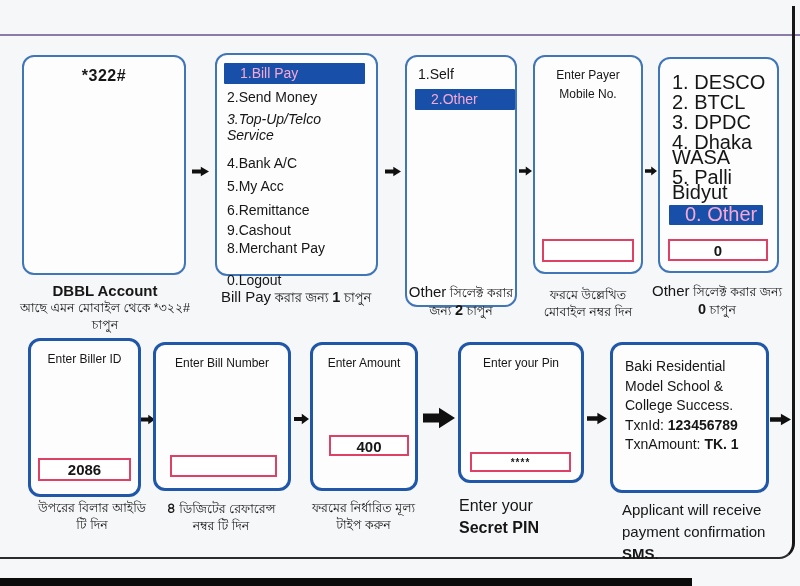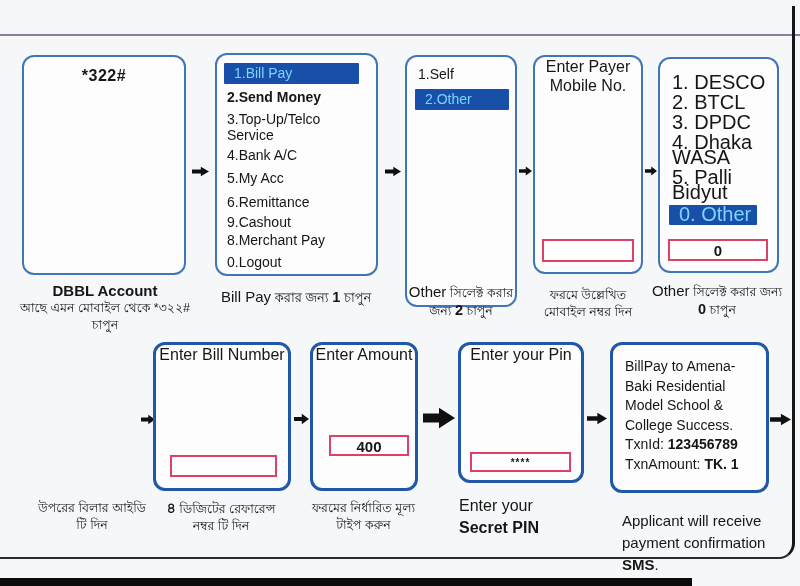--- a/index.html
+++ b/index.html
@@ -26,33 +26,33 @@
   .s3{left:405px;top:55px;width:112px;height:252px;}
   .s4{left:533px;top:55px;width:110px;height:219px;}
   .s5{left:658px;top:57px;width:121px;height:216px;}
   .b1{left:28px;top:338px;width:113px;height:159px;border-color:#2a63ae;}
   .b2{left:153px;top:342px;width:138px;height:149px;}
   .b3{left:310px;top:342px;width:108px;height:149px;}
   .b4{left:458px;top:342px;width:126px;height:141px;}
   .b5{left:610px;top:342px;width:159px;height:151px;}
 
   .dial{padding-top:10px;text-align:center;font-size:16px;font-weight:700;letter-spacing:.5px;}
-  .scr-title{text-align:center;font-size:16px;line-height:19px;}
+  .scr-title{padding-top:9px;text-align:center;font-size:12px;line-height:19px;}
 
   .menu{padding:8px 6px 0 10px;font-size:14px;}
   .mi{line-height:16px;margin-bottom:6px;}
   .menu2 .mi:nth-child(1){margin-bottom:5px;}
-  .menu2 .mi:nth-child(2){margin-bottom:6px;font-weight:bold;}
-  .menu2 .mi:nth-child(3){margin-bottom:4px;width:118px;}
+  .menu2 .mi:nth-child(2){margin-bottom:6px;}
+  .menu2 .mi:nth-child(3){margin-bottom:12px;width:118px;font-style:italic;}
   .menu2 .mi:nth-child(4){margin-bottom:7px;}
   .menu2 .mi:nth-child(5){margin-bottom:8px;}
   .menu2 .mi:nth-child(6){margin-bottom:4px;}
   .menu2 .mi:nth-child(7){margin-bottom:2px;}
-  .menu2 .mi:nth-child(8){margin-bottom:6px;}
-  .hl{background:#184fa8;color:#7dd3fc;padding:2px 0 3px 10px;margin-left:-3px;border-radius:1px;}
+  .menu2 .mi:nth-child(8){margin-bottom:16px;}
+  .hl{background:#184fa8;color:#f9a8d4;padding:2px 0 3px 16px;margin-left:-3px;border-radius:1px;}
   .hl-w128{width:125px;}
   .hl-w88{width:84px;}
   .hl-w82{width:78px;}
   .menu3{padding:9px 6px 0 11px;}
   .menu3 .mi{margin-bottom:7px;}
   .menu5{padding:16px 4px 0 12px;font-size:20px;}
   .menu5 .mi{line-height:15px;margin-bottom:5px;}
 
   .field{
     position:absolute;background:#fff;border:2px solid #dd4266;
@@ -73,21 +73,21 @@
   .num{font-weight:700;font-size:14.5px;}
   .c1{left:6px;top:281px;width:198px;}
   .c2{left:221px;top:288px;width:175px;font-size:13px;}
   .c3{left:398px;top:283px;width:126px;}
   .c4{left:521px;top:287px;width:134px;}
   .c5{left:641px;top:282px;width:152px;}
   .bc1{left:24px;top:500px;width:136px;}
   .bc2{left:146px;top:500px;width:150px;}
   .bc3{left:303px;top:500px;width:121px;}
   .bc4{left:459px;top:495px;width:126px;font-size:16px;line-height:22px;}
-  .bc5{left:622px;top:510px;width:152px;font-size:15px;line-height:22px;}
+  .bc5{left:622px;top:499px;width:152px;font-size:15px;line-height:22px;}
 
   
   .sms{padding:12px 10px 0 12px;font-size:14px;}
   .sms-line{line-height:19.5px;}
 
   
   .arr{position:absolute;}
   .arr svg{display:block;width:100%;height:100%;fill:#101010;}
   .ta1{left:192px;top:166px;width:17px;height:11px;}
   .ta2{left:385px;top:166px;width:16px;height:11px;}
@@ -189,20 +189,24 @@
       <div class="mi">5. Palli Bidyut</div>
       <div class="mi hl hl-w82">0. Other</div>
     </div>
     <div class="field f-s5"><span>0</span></div>
   </div>
   <div class="cap c5">
     <div><span class="lat">Other</span><span> সিলেক্ট করার জন্য</span></div>
     <div><span class="num">0</span><span> চাপুন</span></div>
   </div>
 
+  <div class="screen heavy b1">
+    <div class="scr-title">Enter Biller ID</div>
+    <div class="field f-b1"><span>2086</span></div>
+  </div>
   <div class="cap bc1">
     <div>উপরের বিলার আইডি</div>
     <div>টি দিন</div>
   </div>
 
   <div class="arr ba1">
     <svg viewBox="0 0 26 14" preserveAspectRatio="none">
         <path d="M0 4.6h13.5V0.8L26 7l-12.5 6.2V9.4H0z"></path>
       </svg>
   </div>
@@ -246,21 +250,20 @@
   </div>
 
   <div class="arr ba4">
     <svg viewBox="0 0 26 14" preserveAspectRatio="none">
         <path d="M0 4.6h13.5V0.8L26 7l-12.5 6.2V9.4H0z"></path>
       </svg>
   </div>
 
   <div class="screen heavy b5">
     <div class="sms">
-      <div class="sms-line">BillPay to Amena-</div>
       <div class="sms-line">Baki Residential</div>
       <div class="sms-line">Model School &amp;</div>
       <div class="sms-line">College Success.</div>
       <div class="sms-line"><span>TxnId: </span><b>123456789</b></div>
       <div class="sms-line"><span>TxnAmount: </span><b>TK. 1</b></div>
     </div>
   </div>
   <div class="cap cap-left bc5">
     <span>Applicant will receive payment confirmation </span><b>SMS</b><span>.</span>
   </div>

